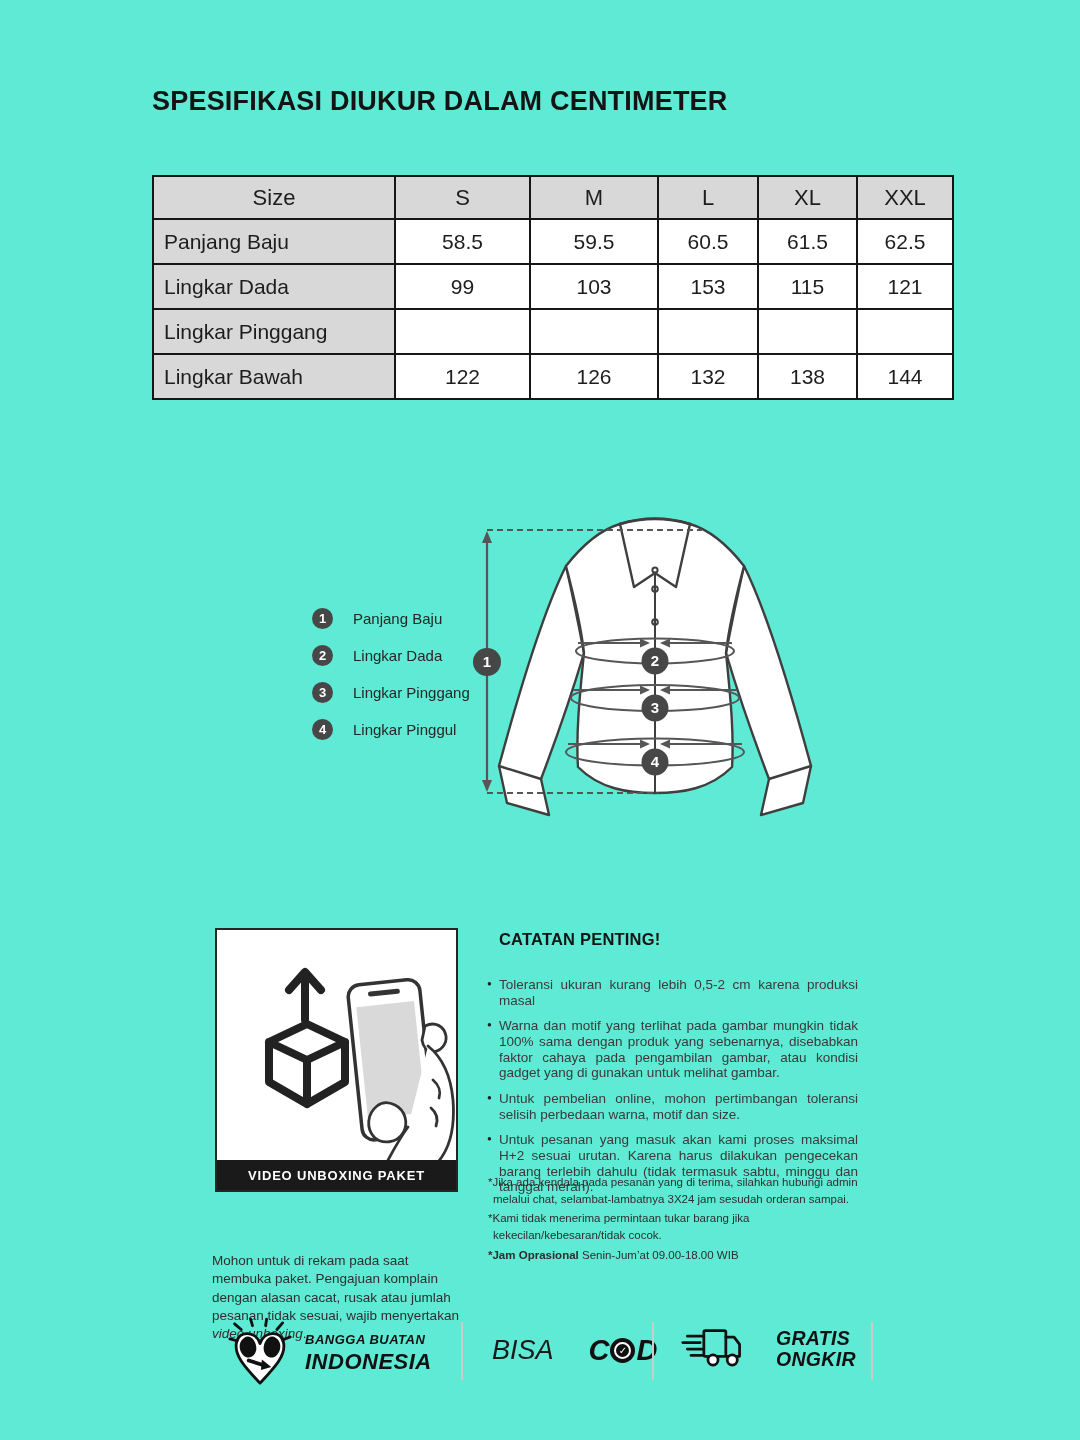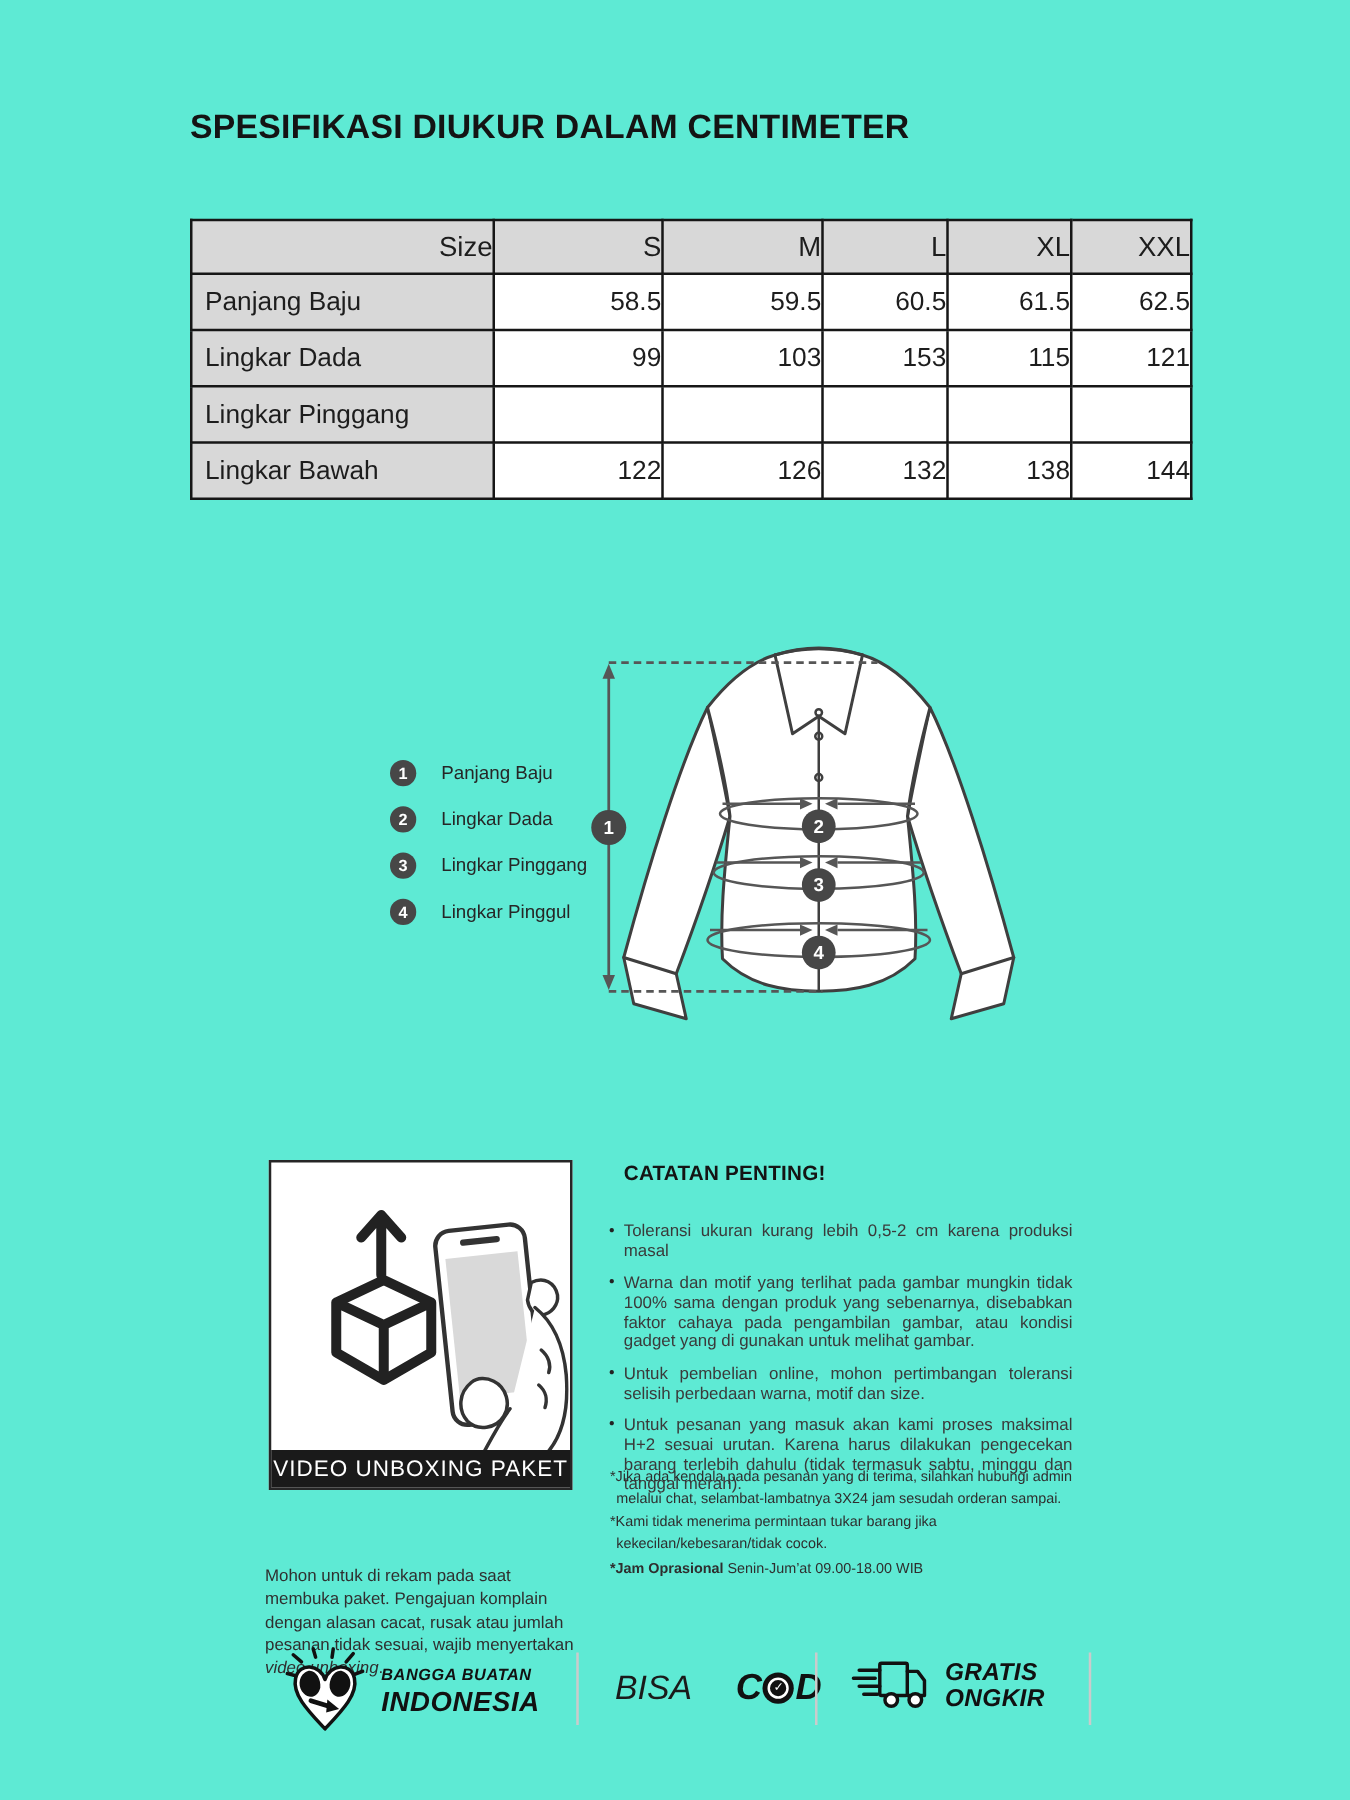--- a/index.html
+++ b/index.html
@@ -5,39 +5,39 @@
   * { margin:0; padding:0; box-sizing:border-box; }
   html,body { background:#ffffff; }
   body { font-family:"Liberation Sans","DejaVu Sans",sans-serif; color:#1b1b1b; }
   .page { position:relative; width:1080px; height:1440px; background:#5eead4; overflow:hidden; }
 
   
   .title { position:absolute; left:152px; top:86px; font-size:27px; font-weight:700; letter-spacing:.2px; color:#141414; }
 
   
   .size-table { position:absolute; left:152px; top:175px; border-collapse:collapse; table-layout:fixed; }
-  .size-table th, .size-table td { border:2px solid #161616; text-align:right; vertical-align:middle; color:#1d1d1d; }
+  .size-table th, .size-table td { border:2px solid #161616; text-align:center; vertical-align:middle; color:#1d1d1d; }
   .size-table thead th { background:#d8d8d8; font-size:22px; font-weight:400; height:43px; }
   .size-table td { font-size:21px; height:45px; background:#fff; }
   .size-table td.rowlabel { background:#d8d8d8; text-align:left; padding-left:10px; }
 
   
   .legend { position:absolute; left:312px; top:608px; list-style:none; }
   .legend li { display:flex; align-items:center; height:21px; margin-bottom:16px; }
   .num-badge { width:21px; height:21px; border-radius:50%; background:#474747; color:#fff; font-size:13px; font-weight:700;
                display:flex; align-items:center; justify-content:center; flex:0 0 21px; }
   .legend .lbl { margin-left:20px; font-size:15px; color:#262626; }
 
   .shirt-svg { position:absolute; left:440px; top:495px; }
 
   
   .unbox { position:absolute; left:215px; top:928px; width:243px; height:264px; border:2.5px solid #262626; background:#fff; }
   .unbox svg { position:absolute; left:0; top:0; }
   .unbox .banner { position:absolute; left:0; right:0; bottom:0; height:30px; background:#1a1a1a; color:#fff;
-                   font-size:18px; font-weight:400; letter-spacing:.8px; display:flex; align-items:center; justify-content:center; }
+                   font-size:13px; font-weight:700; letter-spacing:.8px; display:flex; align-items:center; justify-content:center; }
 
   .caption { position:absolute; left:212px; top:1212px; width:254px; font-size:13.5px; line-height:1.36; color:#2f2f2f;margin-top:40px; }
 
   
   .notes-head { position:absolute; left:499px; top:930px; font-size:16.5px; font-weight:800; letter-spacing:.2px; color:#141414; }
   .bullets { position:absolute; left:487px; top:977px; width:371px; list-style:none; }
   .bullets li { position:relative; padding-left:12px; font-size:13.5px; line-height:1.16; color:#3a3a3a;
                 text-align:justify; margin-bottom:10px; }
   .bullets li::before { content:"\25CF"; position:absolute; left:0; top:2px; font-size:8px; color:#222; }
   .footnotes { position:absolute; left:488px; top:1174px; width:380px; font-size:11.5px; line-height:1.45; color:#2e2e2e; }
@@ -251,21 +251,21 @@
       <span>C</span>
       <span class="coin">
           <span class="ring">✓</span>
         </span>
       <span>D</span>
     </span>
   </div>
 
   <div class="divider" style="left:652px;"></div>
 
-  <div class="fbadge" style="left:680px; top:1322px;">
+  <div class="fbadge" style="left:680px; top:1322px;gap:20px;">
     <svg width="66" height="54" viewBox="0 0 72 56">
       <g stroke="#111" stroke-width="3" fill="none" stroke-linecap="round" stroke-linejoin="round">
         <path d="M8,14 H26 M3,21 H22 M8,28 H26 M12,35 H24"></path>
         <rect x="26" y="8" width="24" height="28" rx="1.5"></rect>
         <path d="M50,15 H59 L65,23 V36 H50"></path>
         <circle cx="36" cy="40" r="5.5" fill="#fff"></circle>
         <circle cx="57" cy="40" r="5.5" fill="#fff"></circle>
       </g>
     </svg>
     <div class="ship-text">

